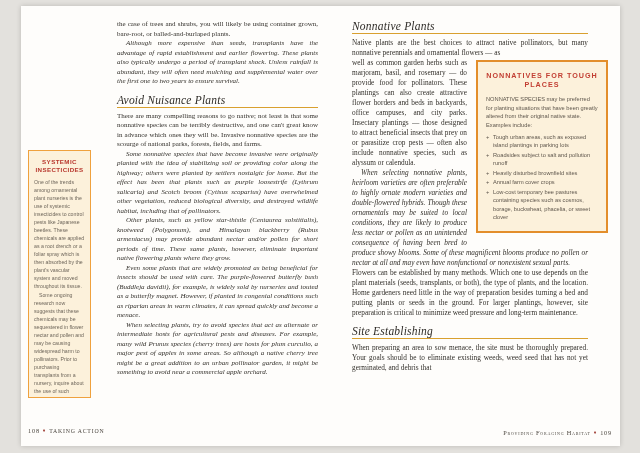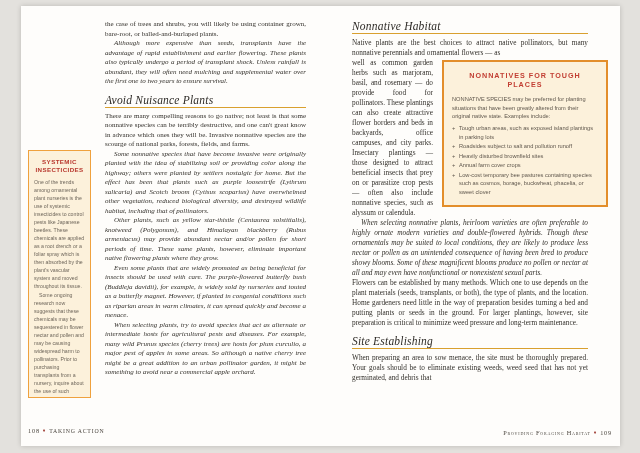--- a/index.html
+++ b/index.html
@@ -2,21 +2,21 @@
 <html><head>
 <meta charset="utf-8">
 <style>
   * { margin:0; padding:0; box-sizing:border-box; }
   html,body { width:640px; height:453px; }
   body { position:relative; background:#e3e1dd; font-family:"Liberation Serif", serif; overflow:hidden; }
   .spread { position:absolute; left:21px; top:6px; width:599px; height:440px; background:#fefdfb; box-shadow:0 0 5px rgba(0,0,0,.18); }
 
   
   .col { position:absolute; color:#33302b; }
-  .col-left  { left:105px; top:20px; width:201px; }
+  .col-left  { left:117px; top:20px; width:201px; }
   .col-right { left:352px; top:20px; width:236px; }
   .col-left  p.body { font-size:7px;   line-height:9.5px; text-align:justify; }
   .col-right p.body { font-size:7.3px; line-height:10px;  text-align:justify; }
   p.indent { text-indent:9px;font-style:italic; }
 
   h2.italic-head {
     font-family:"Liberation Serif", serif; font-style:italic; font-weight:normal;
     font-size:11.5px; color:#2e2b27; letter-spacing:.2px;
     border-bottom:1.5px solid #D9A02F; padding-bottom:1px; margin:7px 0 4px;
   }
@@ -31,21 +31,21 @@
   
   .sidebar { position:absolute; left:28px; top:150px; width:63px; height:248px;
     background:#FCF1DB; border:1.5px solid #EFA13D; padding:7px 5px;
     font-family:"Liberation Sans", sans-serif; overflow:hidden; }
   .sidebar h3 { font-size:6.2px; color:#B8382E; text-align:center; letter-spacing:.4px;
     line-height:1.3; margin-bottom:4px; font-weight:bold; }
   .sidebar p { font-size:5.2px; line-height:8px; color:#6e665b; text-align:left; }
   .sidebar p.p2 { text-indent:5px; margin-top:1px; }
 
   
-  .tough-box { float:right; width:166px; margin:2px -20px 6px 9px;
+  .tough-box { float:right; width:132px; margin:2px -20px 6px 9px;
     background:#FCF1DB; border:2px solid #E38E2B; padding:7px 8px 8px;
     font-family:"Liberation Sans", sans-serif; }
   .tough-box h3 { font-size:7.2px; letter-spacing:1px; text-align:center;
     color:#C23F33; margin:2px 0 6px; font-weight:bold; }
   .tough-box .intro { font-size:5.7px; line-height:8.7px; color:#5f574d; margin-bottom:3px; }
   .tough-box ul { list-style:none; }
   .tough-box li { font-size:5.7px; line-height:8.5px; color:#5f574d;
     padding-left:7px; position:relative; margin-bottom:1px; }
   .tough-box li::before { content:"+"; position:absolute; left:0; top:0; color:#5f574d; }
 
@@ -80,21 +80,21 @@
   </h3>
   <p>One of the trends among ornamental plant nurseries is the use of systemic insecticides to control pests like Japanese beetles. These chemicals are applied as a root drench or a foliar spray which is then absorbed by the plant's vascular system and moved throughout its tissue.</p>
   <p class="p2">Some ongoing research now suggests that these chemicals may be sequestered in flower nectar and pollen and may be causing widespread harm to pollinators. Prior to purchasing transplants from a nursery, inquire about the use of such products in the plants offered for sale.</p>
 </div>
 
 <div class="footer-left">
   <span>108</span><span class="diamond">♦</span><span style="font-size:5.8px;">TAKING ACTION</span>
 </div>
 
 <div class="col col-right">
-  <h2 class="italic-head first">Nonnative Habitat</h2>
+  <h2 class="italic-head first">Nonnative Plants</h2>
   <p class="body">Native plants are the best choices to attract native pollinators, but many nonnative perennials and ornamental flowers — as</p>
 
   <div class="tough-box">
     <h3>NONNATIVES FOR TOUGH PLACES</h3>
     <p class="intro">NONNATIVE SPECIES may be preferred for planting situations that have been greatly altered from their original native state. Examples include:</p>
     <ul>
       <li>Tough urban areas, such as exposed island plantings in parking lots</li>
       <li>Roadsides subject to salt and pollution runoff</li>
       <li>Heavily disturbed brownfield sites</li>
       <li>Annual farm cover crops</li>

